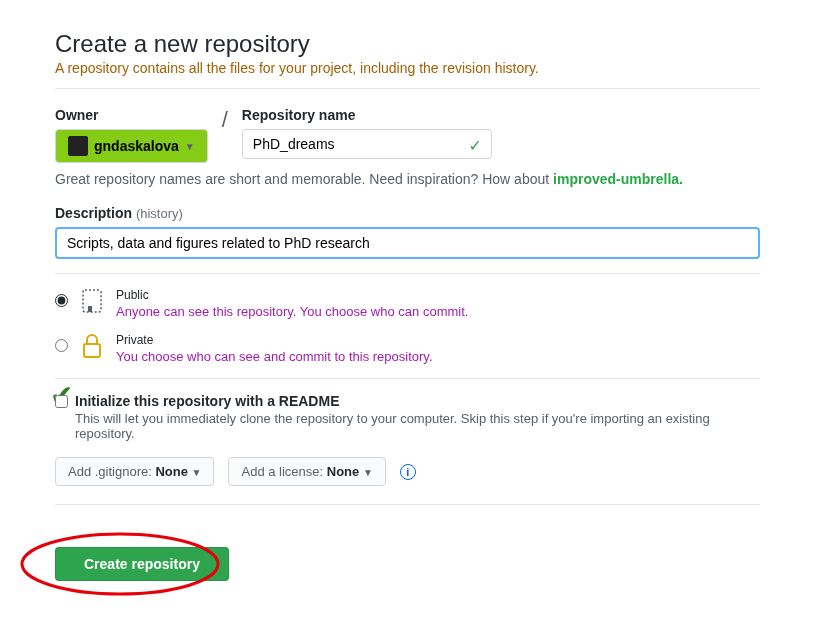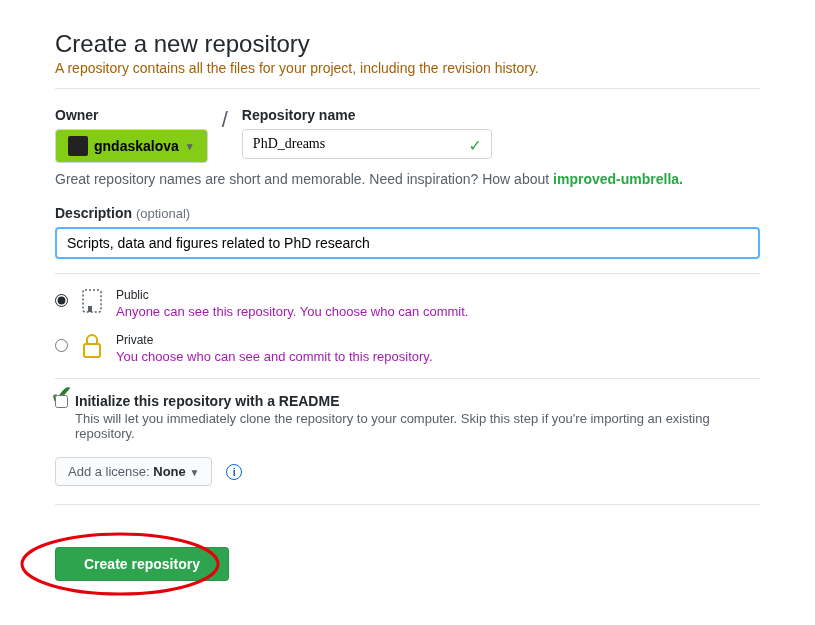--- a/index.html
+++ b/index.html
@@ -40,21 +40,21 @@
     }
     .avatar {
       width: 20px; height: 20px; background: #222; border-radius: 2px;
       display: inline-block;
     }
     .caret { font-size: 10px; color: #586069; }
     .slash { font-size: 22px; color: #586069; margin: 0 4px 6px 4px; }
     .repo-input {
       border: 1px solid #d1d5da; border-radius: 4px;
       padding: 6px 32px 6px 10px; font-size: 14px;
-      width: 250px; background: #fff; font-family: Liberation Serif, serif;
+      width: 250px; background: #fff;
     }
     .repo-input-wrap { position: relative; }
     .check-icon {
       position: absolute; right: 10px; top: 7px;
       color: #28a745; font-size: 16px;
     }
     .hint { color: #586069; margin-top: 8px; font-size: 14px; }
     .hint a { color: #28a745; text-decoration: none; font-weight: 600; }
     .desc-label { margin-top: 18px; margin-bottom: 6px; }
     .desc-input {
@@ -133,21 +133,21 @@
   </div>
 </div>
 
 <p class="hint">
   <span>Great repository names are short and memorable. Need inspiration? How about</span>
   <a href="#">improved-umbrella.</a>
 </p>
 
 <div class="form-label desc-label">
   <span>Description</span>
-  <span class="optional">(optional)</span>
+  <span class="optional">(history)</span>
 </div>
 <input class="desc-input" type="text" value="Scripts, data and figures related to PhD research" style="">
 
 <hr class="thin">
 
 <div class="visibility-row">
   <input type="radio" class="radio" checked="" style="">
   <div class="vis-icon">
     <svg width="24" height="28" viewBox="0 0 24 28">
         <rect x="3" y="2" width="18" height="22" rx="2" fill="none" stroke="#586069" stroke-width="1.5" stroke-dasharray="2 2"></rect>
@@ -178,20 +178,23 @@
 
 <div class="checkbox-section">
   <span class="big-check">✔</span>
   <input type="checkbox" style="position: absolute; left: 0px; top: 2px;">
   <div class="readme-title">Initialize this repository with a README</div>
   <div class="readme-desc">This will let you immediately clone the repository to your computer. Skip this step if you're importing an existing repository.</div>
 </div>
 
 <div class="dropdowns">
   <button class="dd-btn">
+    <span>Add .gitignore: </span><b>None</b> <span class="caret">▼</span>
+  </button>
+  <button class="dd-btn">
     <span>Add a license: </span><b>None</b> <span class="caret">▼</span>
   </button>
   <span class="info-icon">i</span>
 </div>
 
 <hr class="thin" style="margin-top:18px;">
 
 <div class="create-section">
   <div class="red-circle">
     <svg viewBox="0 0 210 70">

